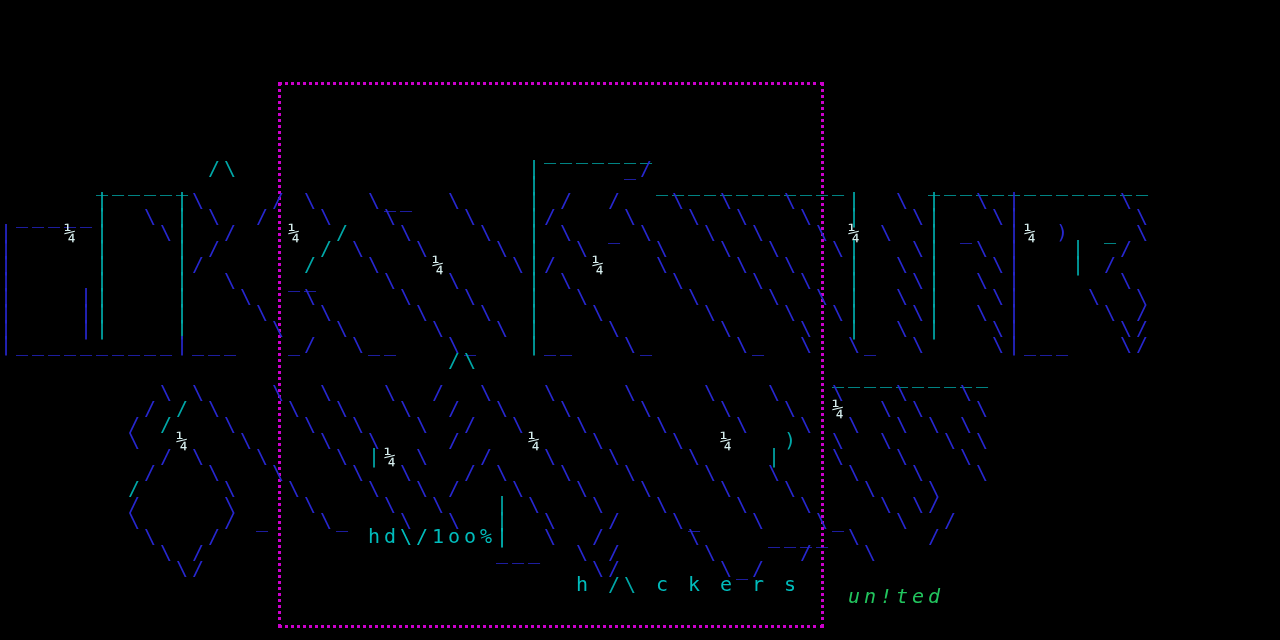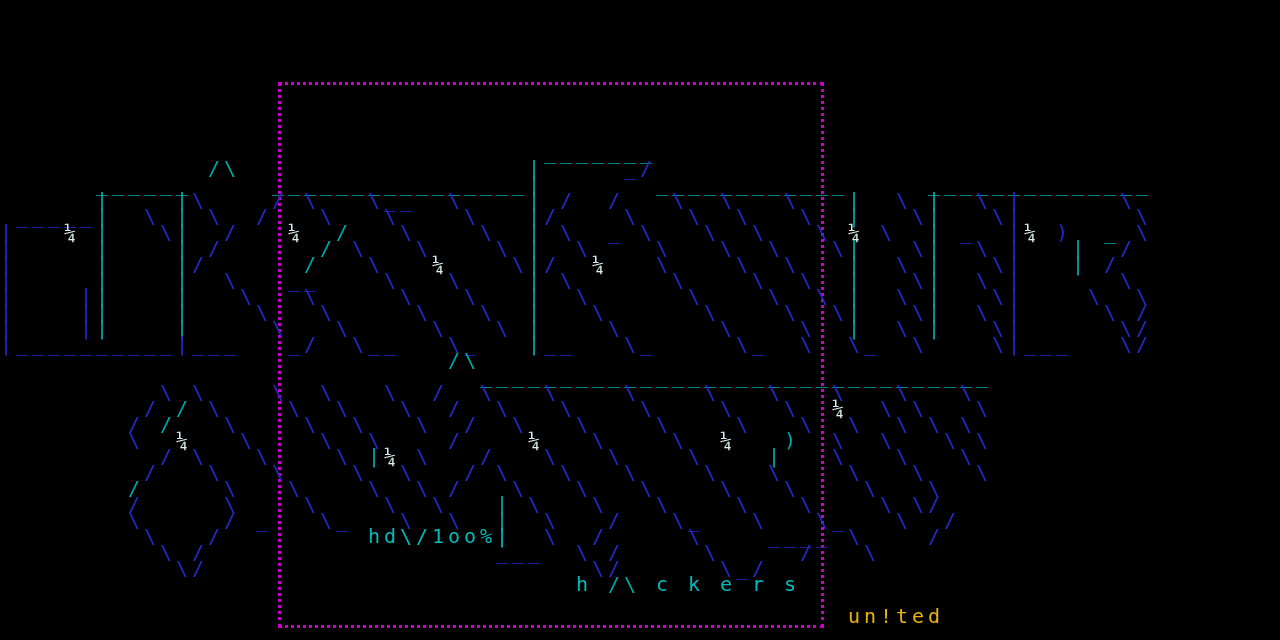--- a/index.html
+++ b/index.html
@@ -47,21 +47,20 @@
 <body style="background: rgb(0, 0, 0);">
 
 <div class="stage" style="background: rgb(0, 0, 0);">
   <div class="frame" style="border-color: rgb(204, 0, 204);"></div>
   <div class="art-layer">
       <span class="seg" style="left: 544px; top: 144px; color: rgb(0, 168, 168);">_______</span>
       <span class="seg" style="left: 208px; top: 160px; color: rgb(0, 168, 168);">/\</span>
       <span class="seg" style="left: 528px; top: 160px; color: rgb(0, 168, 168);">|</span>
       <span class="seg" style="left: 624px; top: 160px; color: rgb(39, 39, 207);">_/</span>
       <span class="seg" style="left: 96px; top: 176px; color: rgb(0, 168, 168);">______</span>
-      <span class="seg" style="left: 272px; top: 176px; color: rgb(0, 168, 168);">________________</span>
       <span class="seg" style="left: 528px; top: 176px; color: rgb(0, 168, 168);">|</span>
       <span class="seg" style="left: 656px; top: 176px; color: rgb(0, 168, 168);">____________</span>
       <span class="seg" style="left: 928px; top: 176px; color: rgb(0, 168, 168);">_____</span>
       <span class="seg" style="left: 1008px; top: 176px; color: rgb(0, 168, 168);">_________</span>
       <span class="seg" style="left: 96px; top: 192px; color: rgb(0, 168, 168);">|</span>
       <span class="seg" style="left: 176px; top: 192px; color: rgb(0, 168, 168);">|</span>
       <span class="seg" style="left: 192px; top: 192px; color: rgb(39, 39, 207);">\</span>
       <span class="seg" style="left: 272px; top: 192px; color: rgb(39, 39, 207);">/</span>
       <span class="seg" style="left: 304px; top: 192px; color: rgb(39, 39, 207);">\</span>
       <span class="seg" style="left: 368px; top: 192px; color: rgb(39, 39, 207);">\__</span>
@@ -253,21 +252,20 @@
       <span class="seg" style="left: 544px; top: 336px; color: rgb(39, 39, 207);">__</span>
       <span class="seg" style="left: 624px; top: 336px; color: rgb(39, 39, 207);">\_</span>
       <span class="seg" style="left: 736px; top: 336px; color: rgb(39, 39, 207);">\_</span>
       <span class="seg" style="left: 800px; top: 336px; color: rgb(39, 39, 207);">\</span>
       <span class="seg" style="left: 848px; top: 336px; color: rgb(39, 39, 207);">\_</span>
       <span class="seg" style="left: 912px; top: 336px; color: rgb(39, 39, 207);">\</span>
       <span class="seg" style="left: 992px; top: 336px; color: rgb(39, 39, 207);">\</span>
       <span class="seg" style="left: 1008px; top: 336px; color: rgb(39, 39, 207);">|___</span>
       <span class="seg" style="left: 1120px; top: 336px; color: rgb(39, 39, 207);">\/</span>
       <span class="seg" style="left: 448px; top: 352px; color: rgb(0, 168, 168);">/\</span>
-      <span class="seg" style="left: 480px; top: 368px; color: rgb(0, 168, 168);">______________________</span>
       <span class="seg" style="left: 832px; top: 368px; color: rgb(0, 168, 168);">__________</span>
       <span class="seg" style="left: 160px; top: 384px; color: rgb(39, 39, 207);">\</span>
       <span class="seg" style="left: 192px; top: 384px; color: rgb(39, 39, 207);">\</span>
       <span class="seg" style="left: 272px; top: 384px; color: rgb(39, 39, 207);">\</span>
       <span class="seg" style="left: 320px; top: 384px; color: rgb(39, 39, 207);">\</span>
       <span class="seg" style="left: 384px; top: 384px; color: rgb(39, 39, 207);">\</span>
       <span class="seg" style="left: 432px; top: 384px; color: rgb(39, 39, 207);">/</span>
       <span class="seg" style="left: 480px; top: 384px; color: rgb(39, 39, 207);">\</span>
       <span class="seg" style="left: 544px; top: 384px; color: rgb(39, 39, 207);">\</span>
       <span class="seg" style="left: 624px; top: 384px; color: rgb(39, 39, 207);">\</span>
@@ -408,15 +406,15 @@
       <span class="seg" style="left: 608px; top: 544px; color: rgb(39, 39, 207);">/</span>
       <span class="seg" style="left: 704px; top: 544px; color: rgb(39, 39, 207);">\</span>
       <span class="seg" style="left: 800px; top: 544px; color: rgb(39, 39, 207);">/</span>
       <span class="seg" style="left: 864px; top: 544px; color: rgb(39, 39, 207);">\</span>
       <span class="seg" style="left: 176px; top: 560px; color: rgb(39, 39, 207);">\/</span>
       <span class="seg" style="left: 592px; top: 560px; color: rgb(39, 39, 207);">\/</span>
       <span class="seg" style="left: 720px; top: 560px; color: rgb(39, 39, 207);">\_/</span>
       <span class="seg" style="left: 576px; top: 576px; color: rgb(0, 188, 188);">h </span>
       <span class="seg" style="left: 608px; top: 576px; color: rgb(0, 168, 168);">/\</span>
       <span class="seg" style="left: 640px; top: 576px; color: rgb(0, 188, 188);"> c k e r s</span>
-      <span class="seg" style="left: 848px; top: 608px; color: #eab308;">un!ted</span>
+      <span class="seg" style="left: 848px; top: 588px; color: #22c55e; font-style: italic;">un!ted</span>
     </div>
 </div>
 
 </body></html>

